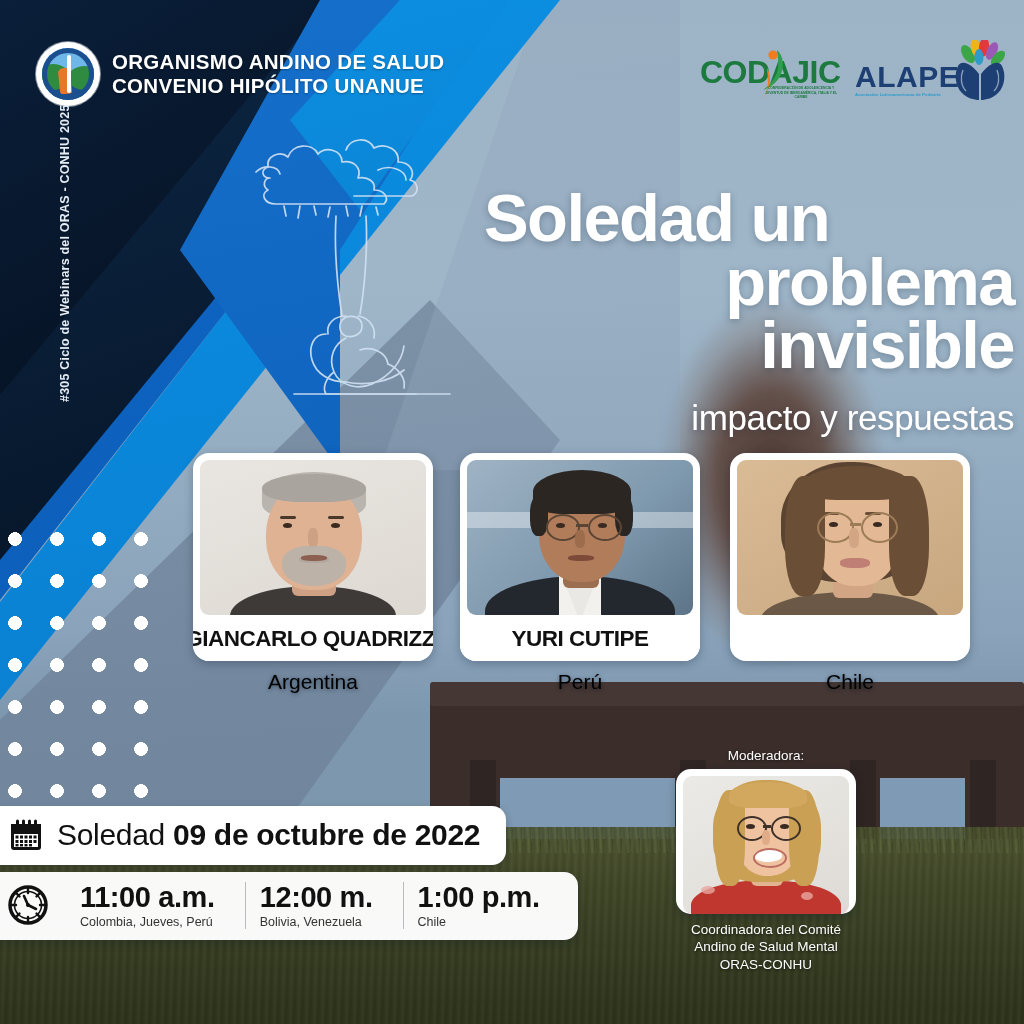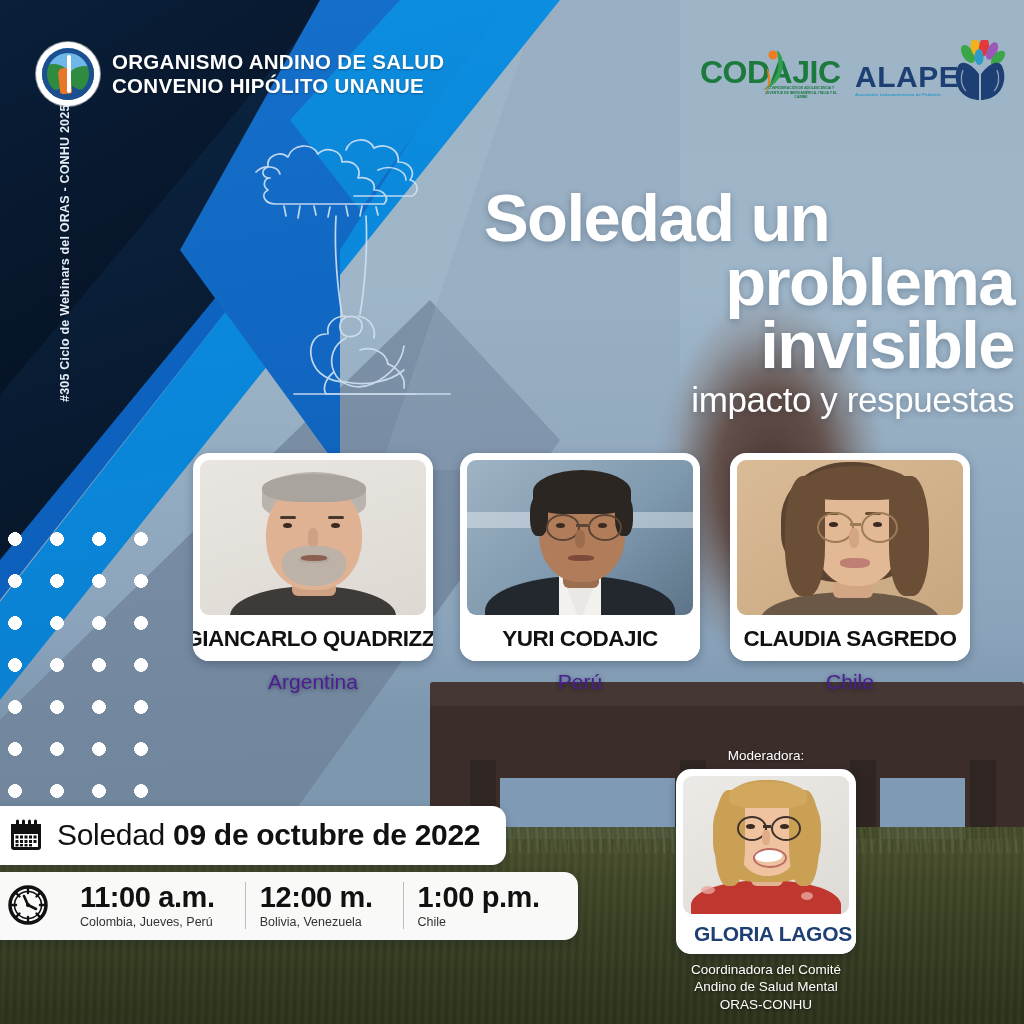--- a/index.html
+++ b/index.html
@@ -147,21 +147,21 @@
   }
   .webinar-tag span{color:#9db3cd;font-size:31px;font-weight:600;letter-spacing:.2px;line-height:1;}
   .title{
     position:absolute;left:484px;top:186px;width:530px;
     color:#fff;font-weight:bold;font-size:67px;line-height:.95;
     letter-spacing:-1.6px;text-align:left;
     text-shadow:0 2px 7px rgba(20,35,55,.3);
   }
   .title .l2,.title .l3{display:block;text-align:right;}
   .subtitle{
-    position:absolute;left:484px;top:380px;width:530px;
+    position:absolute;left:484px;top:398px;width:530px;
     color:#fff;font-size:35px;font-weight:400;letter-spacing:-.4px;text-align:right;
     text-shadow:0 2px 6px rgba(20,35,55,.3);
   }
 
   
   .speakers{position:absolute;left:0;top:453px;width:1024px;height:270px;}
   .spk{position:absolute;width:240px;}
   .spk-card{
     width:240px;height:208px;background:#fff;border-radius:16px;
     padding:7px 7px 0 7px;box-sizing:border-box;
@@ -169,21 +169,21 @@
     position:relative;overflow:hidden;
   }
   .spk-photo{width:226px;height:155px;border-radius:9px;overflow:hidden;position:relative;}
   .spk-name{
     position:absolute;left:0;bottom:0;width:240px;height:45px;
     display:flex;align-items:center;justify-content:center;
     background:#fff;color:#111;font-weight:bold;font-size:22.5px;letter-spacing:-.5px;
     white-space:nowrap;
   }
   .spk-country{
-    width:240px;text-align:center;color:#4c1d95;font-size:21px;margin-top:9px;
+    width:240px;text-align:center;color:#000000;font-size:21px;margin-top:9px;
     text-shadow:0 1px 4px rgba(10,20,35,.55);
   }
 
   
   .p-bg{position:absolute;left:0;top:0;width:100%;height:100%;}
   .face{position:absolute;border-radius:50% 50% 46% 46%;}
   .hair{position:absolute;border-radius:50% 50% 30% 30%;}
   .neck{position:absolute;border-radius:6px;}
   .shoulders{position:absolute;border-radius:50% 50% 0 0;}
   .eye{position:absolute;width:9px;height:5px;border-radius:50%;background:#3a2a22;}
@@ -394,21 +394,21 @@
           <div style="position:absolute;left:63px;top:36px;width:18px;height:40px;background:#2b2622;border-radius:40%;"></div>
           <div style="position:absolute;left:148px;top:36px;width:18px;height:40px;background:#2b2622;border-radius:40%;"></div>
           <div class="glasses-l" style="left:79px;top:54px;width:30px;height:23px;"></div>
           <div class="glasses-r" style="left:121px;top:54px;width:30px;height:23px;"></div>
           <div class="glasses-bridge" style="left:109px;top:64px;width:12px;"></div>
           <div class="eye" style="left:89px;top:63px;"></div>
           <div class="eye" style="left:131px;top:63px;"></div>
           <div style="position:absolute;left:108px;top:70px;width:10px;height:18px;background:#9d6c4c;border-radius:40%;"></div>
           <div class="mouth" style="left:101px;top:95px;width:26px;height:6px;background:#7d4a3a;"></div>
         </div>
-        <div class="spk-name">YURI CODAJIC</div>
+        <div class="spk-name">YURI CUTIPE</div>
       </div>
       <div class="spk-country">Perú</div>
     </div>
 
     <div class="spk" style="left:730px;">
       <div class="spk-card">
         <div class="spk-photo">
           <div class="p-bg" style="background:linear-gradient(150deg,#d9bb96,#c8a77f);"></div>
           <div class="shoulders" style="left:24px;top:132px;width:178px;height:54px;background:#6b5847;"></div>
           <div class="neck" style="left:96px;top:108px;width:40px;height:30px;background:#d2a584;"></div>
@@ -420,21 +420,20 @@
           <div class="brow" style="left:86px;top:52px;background:#6b4e36;"></div>
           <div class="brow" style="left:128px;top:52px;background:#6b4e36;"></div>
           <div class="glasses-l" style="left:80px;top:52px;width:33px;height:27px;border-color:#9c7b57;"></div>
           <div class="glasses-r" style="left:124px;top:52px;width:33px;height:27px;border-color:#9c7b57;"></div>
           <div class="glasses-bridge" style="left:113px;top:63px;width:11px;background:#9c7b57;"></div>
           <div class="eye" style="left:92px;top:62px;"></div>
           <div class="eye" style="left:136px;top:62px;"></div>
           <div style="position:absolute;left:112px;top:68px;width:10px;height:20px;background:#d2a584;border-radius:40%;"></div>
           <div class="mouth" style="left:103px;top:98px;width:30px;height:10px;background:#c07f74;"></div>
         </div>
-        <div class="spk-name">CLAUDIA SAGREDO</div>
       </div>
       <div class="spk-country">Chile</div>
     </div>
 
   </div>
 
   <div class="date-bar">
     <svg width="36" height="36" viewBox="0 0 36 36">
       <rect x="3" y="7" width="30" height="26" rx="3" fill="#111"></rect>
       <rect x="3" y="7" width="30" height="8" fill="#111"></rect>
@@ -515,21 +514,20 @@
         <div class="hair" style="left:46px;top:6px;width:78px;height:26px;background:#d1a85e;"></div>
         <div class="glasses-l" style="left:54px;top:40px;width:26px;height:21px;border-color:#3d3129;"></div>
         <div class="glasses-r" style="left:88px;top:40px;width:26px;height:21px;border-color:#3d3129;"></div>
         <div class="glasses-bridge" style="left:80px;top:49px;width:8px;background:#3d3129;"></div>
         <div class="eye" style="left:63px;top:48px;"></div>
         <div class="eye" style="left:97px;top:48px;"></div>
         <div style="position:absolute;left:79px;top:54px;width:8px;height:15px;background:#e0ab87;border-radius:40%;"></div>
         <div style="position:absolute;left:71px;top:74px;width:28px;height:12px;background:#fff;border-radius:40% 40% 50% 50%;"></div>
         <div class="mouth" style="left:70px;top:72px;width:30px;height:16px;background:none;border:2px solid #bb6d62;border-radius:50%;"></div>
       </div>
-      <div class="mod-name">GLORIA LAGOS</div>
     </div>
     <div class="mod-role">
       <div>Coordinadora del Comité</div>
       <div>Andino  de Salud Mental</div>
       <div>ORAS-CONHU</div>
     </div>
   </div>
 
 
 </div>

